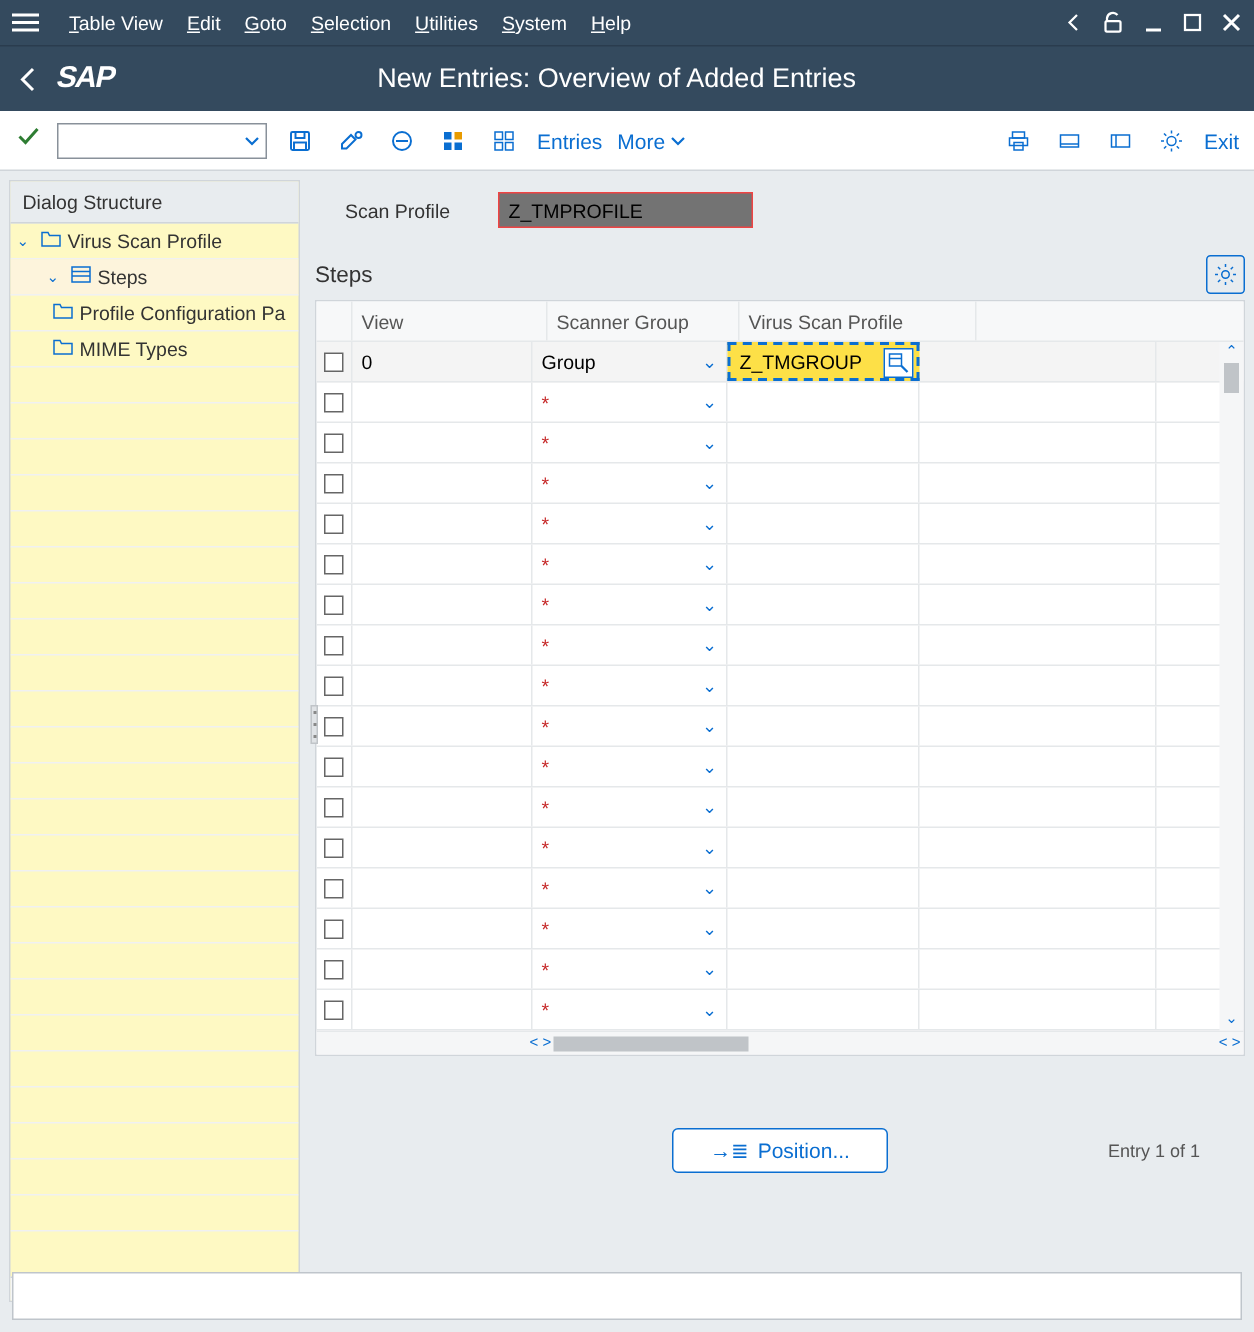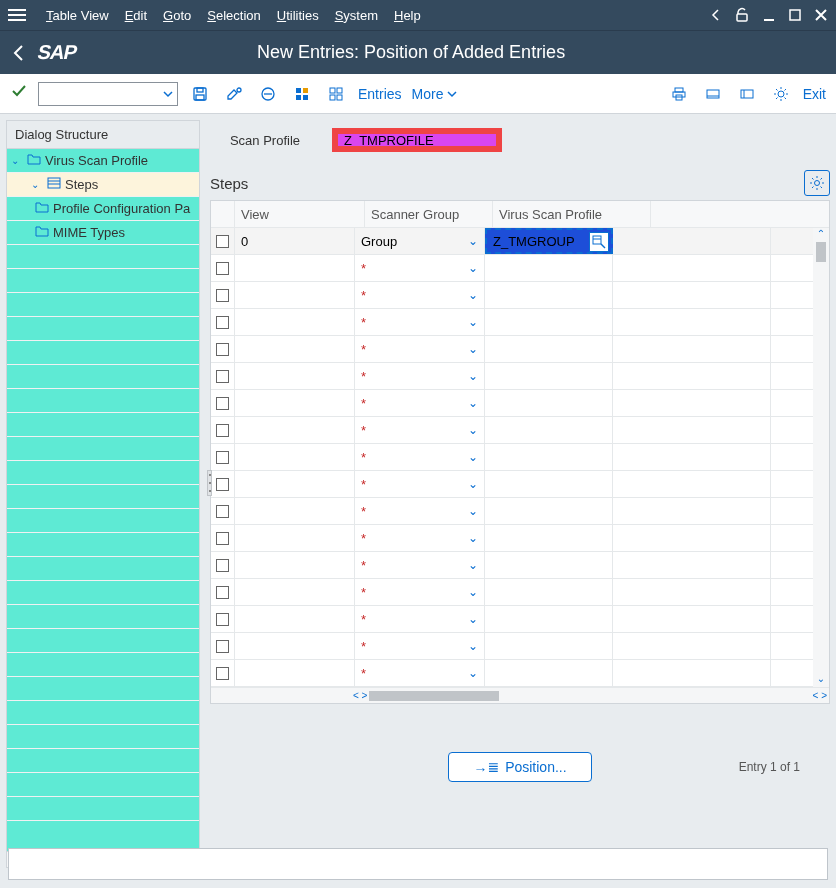--- a/index.html
+++ b/index.html
@@ -20,54 +20,54 @@
 .page-title { font-size: 18px; flex: 1; text-align: center; padding-right: 100px; }
 
 .toolbar { background: #fff; height: 40px; display: flex; align-items: center; padding: 0 10px; border-bottom: 1px solid #d0d5da; gap: 10px; }
 .toolbar-check { color: #2e7d32; font-size: 18px; cursor: pointer; }
 .toolbar-dropdown { width: 140px; height: 24px; border: 1px solid #89919a; background: #fff; display: flex; align-items: center; justify-content: flex-end; padding: 0 4px; cursor: pointer; color: #0a6ed1; }
 .toolbar-icon { color: #0a6ed1; cursor: pointer; display: flex; align-items: center; justify-content: center; width: 24px; height: 24px; }
 .toolbar-sep { flex: 1; }
 .toolbar-text { color: #0a6ed1; cursor: pointer; font-size: 14px; display: flex; align-items: center; gap: 4px; }
 
 .main { display: flex; height: 760px; padding: 6px; gap: 10px; }
-.sidebar { width: 194px; background: #5eead4; border: 1px solid #d0d5da; display: flex; flex-direction: column; }
+.sidebar { width: 194px; background: #fef9c3; border: 1px solid #d0d5da; display: flex; flex-direction: column; }
 .sidebar-header { background: #e8ecef; padding: 6px 8px; font-size: 13px; color: #333; border-bottom: 1px solid #d0d5da; }
 .tree { flex: 1; overflow: hidden; }
 .tree-item { display: flex; align-items: center; padding: 3px 2px; font-size: 13px; color: #333; cursor: pointer; white-space: nowrap; border-bottom: 1px solid #f0f1f2; height: 24px; }
 .tree-item.selected { background: #fdf4dc; }
 .tree-item { padding-left: var(--indent, 4px); }
 .tree-arrow { color: #0a6ed1; width: 12px; font-size: 10px; }
 .tree-folder-icon { color: #0a6ed1; margin: 0 4px; }
 .sidebar-scroll { height: 16px; display: flex; align-items: center; background: #f5f6f7; border-top: 1px solid #d0d5da; }
 .sidebar-scroll .arrows { color: #0a6ed1; font-size: 10px; padding: 0 2px; }
 .sidebar-scroll .thumb { background: #c0c4c8; height: 10px; width: 90px; margin: 0 2px; }
 
 .content { flex: 1; display: flex; flex-direction: column; }
 .field-row { display: flex; align-items: center; gap: 12px; padding: 8px 0 14px 0; }
 .field-label { font-size: 13px; color: #333; width: 110px; text-align: center; }
-.field-input { background: #d946ef; border: 6px solid #ef4444; height: 24px; width: 170px; padding: 0 6px; font-size: 13px; }
+.field-input { background: #737373; border: 1px solid #ef4444; height: 24px; width: 170px; padding: 0 6px; font-size: 13px; }
 
 .steps-header { display: flex; align-items: center; justify-content: space-between; padding: 4px 0; }
 .steps-title { font-size: 15px; color: #333; }
 .gear-btn { border: 1px solid #0a6ed1; width: 26px; height: 26px; display: flex; align-items: center; justify-content: center; color: #0a6ed1; border-radius: 3px; cursor: pointer; }
 
 .table-wrap { border: 1px solid #d0d5da; background: #fff; position: relative; }
 .table-head-row, .table-row { display: flex; border-bottom: 1px solid #e5e8ea; height: 27px; align-items: stretch; }
 .table-head-row { background: #f7f8f9; font-size: 13px; color: #555; }
 .th, .td { border-right: 1px solid #e5e8ea; padding: 0 6px; display: flex; align-items: center; font-size: 13px; }
 .th.chk, .td.chk { width: 24px; justify-content: center; padding: 0; }
 .th.pos, .td.pos { width: 120px; }
 .th.type, .td.type { width: 130px; justify-content: space-between; }
 .th.sg, .td.sg { width: 128px; }
 .th.vsp, .td.vsp { width: 158px; }
 .th.rest, .td.rest { flex: 1; border-right: none; }
 .td.type .ast { color: #c62828; }
 .td.type .chev { color: #0a6ed1; font-size: 12px; }
-.td.sg.active { background: #1d4ed8; border: 2px dashed #0a6ed1; position: relative; }
+.td.sg.active { background: #fde047; border: 2px dashed #0a6ed1; position: relative; }
 .td.sg.active input { border: none; background: transparent; width: 88px; font-size: 13px; outline: none; }
 .search-help { position: absolute; right: 2px; top: 2px; width: 20px; height: 20px; border: 1px solid #0a6ed1; display: flex; align-items: center; justify-content: center; color: #0a6ed1; background: #fff; font-size: 11px; }
 .table-row.firstdata { background: #f4f4f4; }
 .checkbox { width: 13px; height: 13px; border: 1px solid #666; background: #fff; }
 .table-vscroll { position: absolute; right: 0; top: 27px; width: 16px; bottom: 16px; background: #f5f6f7; display: flex; flex-direction: column; align-items: center; }
 .table-vscroll .arr { color: #0a6ed1; font-size: 10px; height: 14px; }
 .table-vscroll .thumb { background: #c0c4c8; width: 10px; height: 20px; }
 .table-hscroll { height: 16px; display: flex; align-items: center; background: #f5f6f7; border-top: 1px solid #e5e8ea; }
 .table-hscroll .arr { color: #0a6ed1; font-size: 10px; padding: 0 2px; }
 .table-hscroll .gap { width: 140px; }
@@ -118,21 +118,21 @@
         <path d="M2 2 L12 12 M12 2 L2 12" stroke="#fff" stroke-width="2"></path>
       </svg>
   </div>
 </div>
 
 <div class="titlebar">
   <svg class="back-chevron" width="18" height="18" viewBox="0 0 18 18">
       <path d="M12 2 L5 9 L12 16" stroke="#fff" stroke-width="2" fill="none"></path>
     </svg>
   <div class="sap-logo">SAP</div>
-  <div class="page-title">New Entries: Position of Added Entries</div>
+  <div class="page-title">New Entries: Overview of Added Entries</div>
 </div>
 
 <div class="toolbar">
   <span class="toolbar-check">
     <svg width="18" height="18" viewBox="0 0 18 18">
         <path d="M3 9 L7 13 L15 4" stroke="#2e7d32" stroke-width="2" fill="none"></path>
       </svg>
   </span>
   <div class="toolbar-dropdown">
     <svg width="10" height="10" viewBox="0 0 10 10">

